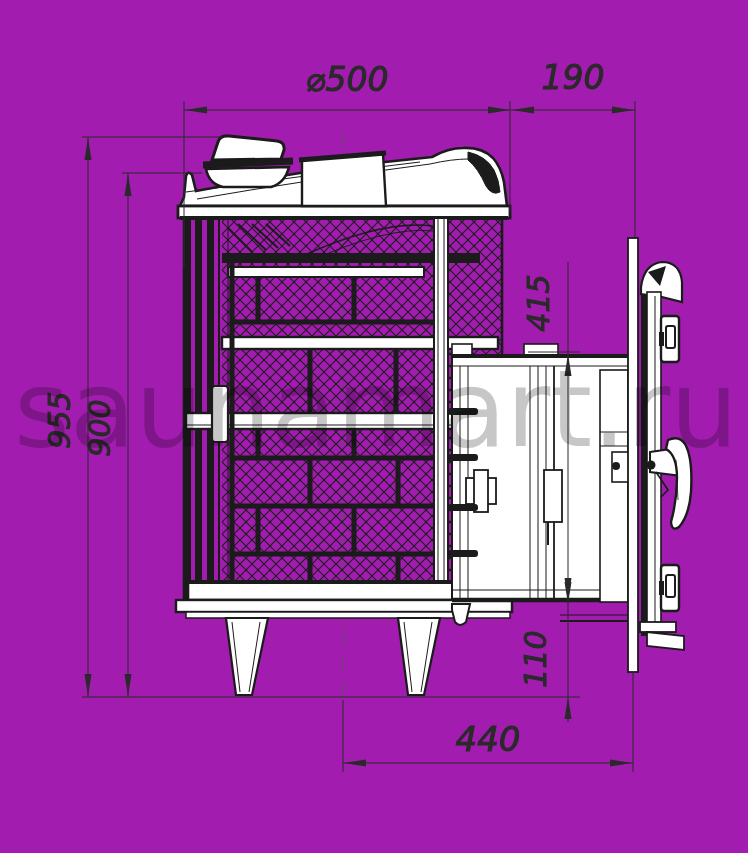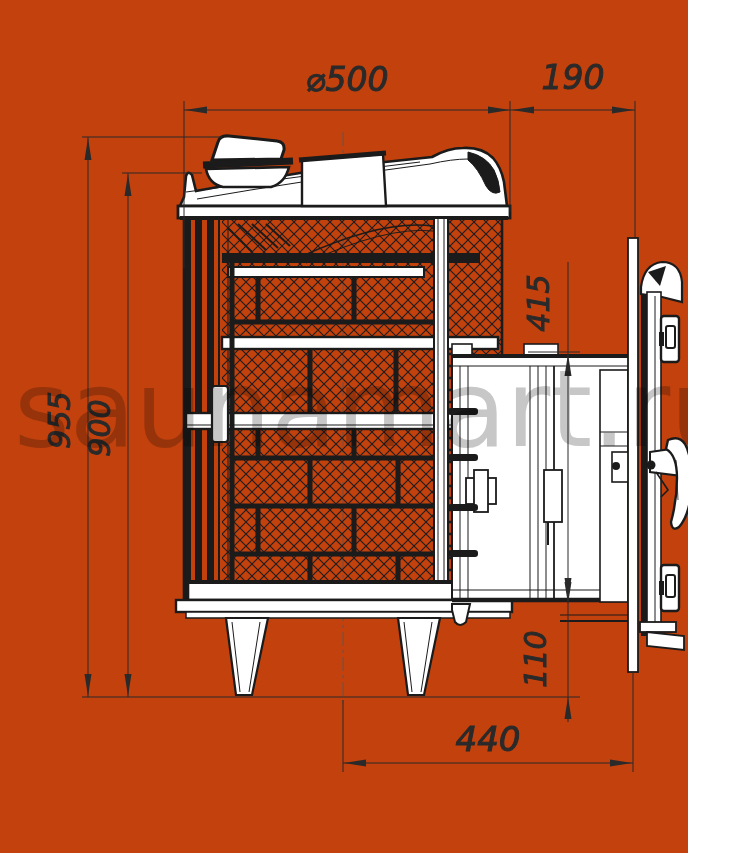--- a/index.html
+++ b/index.html
@@ -1,16 +1,16 @@
 <!DOCTYPE html>
 <html><head>
 <meta charset="utf-8">
 <style>
   html,body{margin:0;padding:0;background:#ffffff;}
-  #stage{position:relative;width:688px;height:853px;background:#c2410c;overflow:hidden;
+  #stage{position:relative;width:748px;height:853px;background:#a21caf;overflow:hidden;
          font-family:"DejaVu Sans","Liberation Sans",sans-serif;}
   #stage svg{position:absolute;left:0;top:0;}
   .dim-text{font-family:"DejaVu Sans","Liberation Sans",sans-serif;
             font-style:italic;fill:#2a2a2a;}
   #watermark{position:absolute;left:14px;top:356px;width:748px;
              font-size:107px;line-height:1;letter-spacing:0px;
              color:#c7c7c7;mix-blend-mode:multiply;white-space:nowrap;
              font-family:"DejaVu Sans","Liberation Sans",sans-serif;}
 </style>
 </head>

